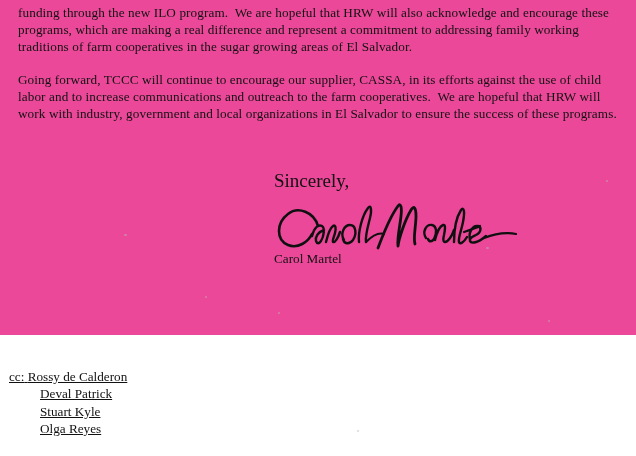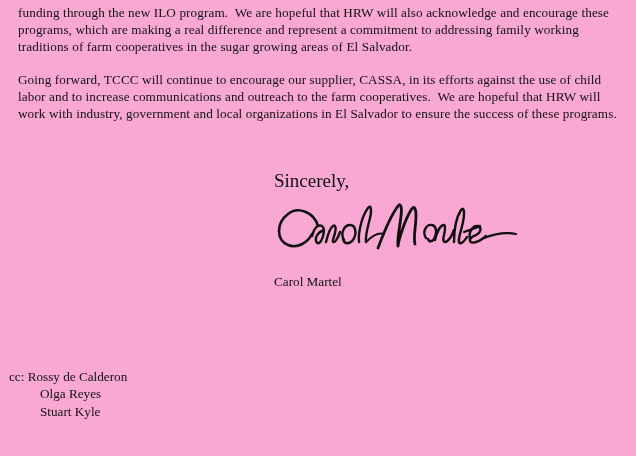--- a/index.html
+++ b/index.html
@@ -11,22 +11,22 @@
     height: 456px;
     background: #ffffff;
     font-family: "Liberation Serif", serif;
     color: #000000;
     overflow: hidden;
     position: relative;
   }
   .page {
     position: relative;
     width: 636px;
-    height: 456px;
-    background: #f9a8d4;
+    height: 335px;
+    background: #ec4899;
   }
   
   .speck {
     position: absolute;
     background: #b8b8b8;
     border-radius: 50%;
     opacity: .55;
   }
   .body-text {
     position: absolute;
@@ -56,34 +56,35 @@
     top: 192px;
     width: 270px;
     height: 68px;
   }
   .signature-wrap svg {
     display: block;
   }
   .sig-name {
     position: absolute;
     left: 274px;
-    top: 274px;
+    top: 251px;
     font-size: 13.2px;
     color: #111;
   }
   .cc-block {
     position: absolute;
     left: 9px;
     top: 368px;
     font-size: 13.2px;
     line-height: 17.4px;
     color: #111;
   }
   .cc-line {
     white-space: pre;
+    text-decoration: underline;
   }
   .cc-first {
     margin-left: 0;
   }
   .cc-rest {
     margin-left: 31px;
   }
 </style>
 </head>
 <body>
@@ -128,17 +129,18 @@
 
         <path d="M226 46 C236 42, 248 40, 258 42" stroke-width="2.2"></path>
       </g>
     </svg>
   </div>
 
   <div class="sig-name">Carol Martel</div>
 
   <div class="cc-block">
     <div class="cc-line cc-first"><span>cc:</span> <span>Rossy de Calderon</span></div>
+    <div class="cc-line cc-rest">Deval Patrick</div>
+    <div class="cc-line cc-rest">Stuart Kyle</div>
     <div class="cc-line cc-rest">Olga Reyes</div>
-    <div class="cc-line cc-rest">Stuart Kyle</div>
   </div>
 
 </div>
 
 </body></html>

